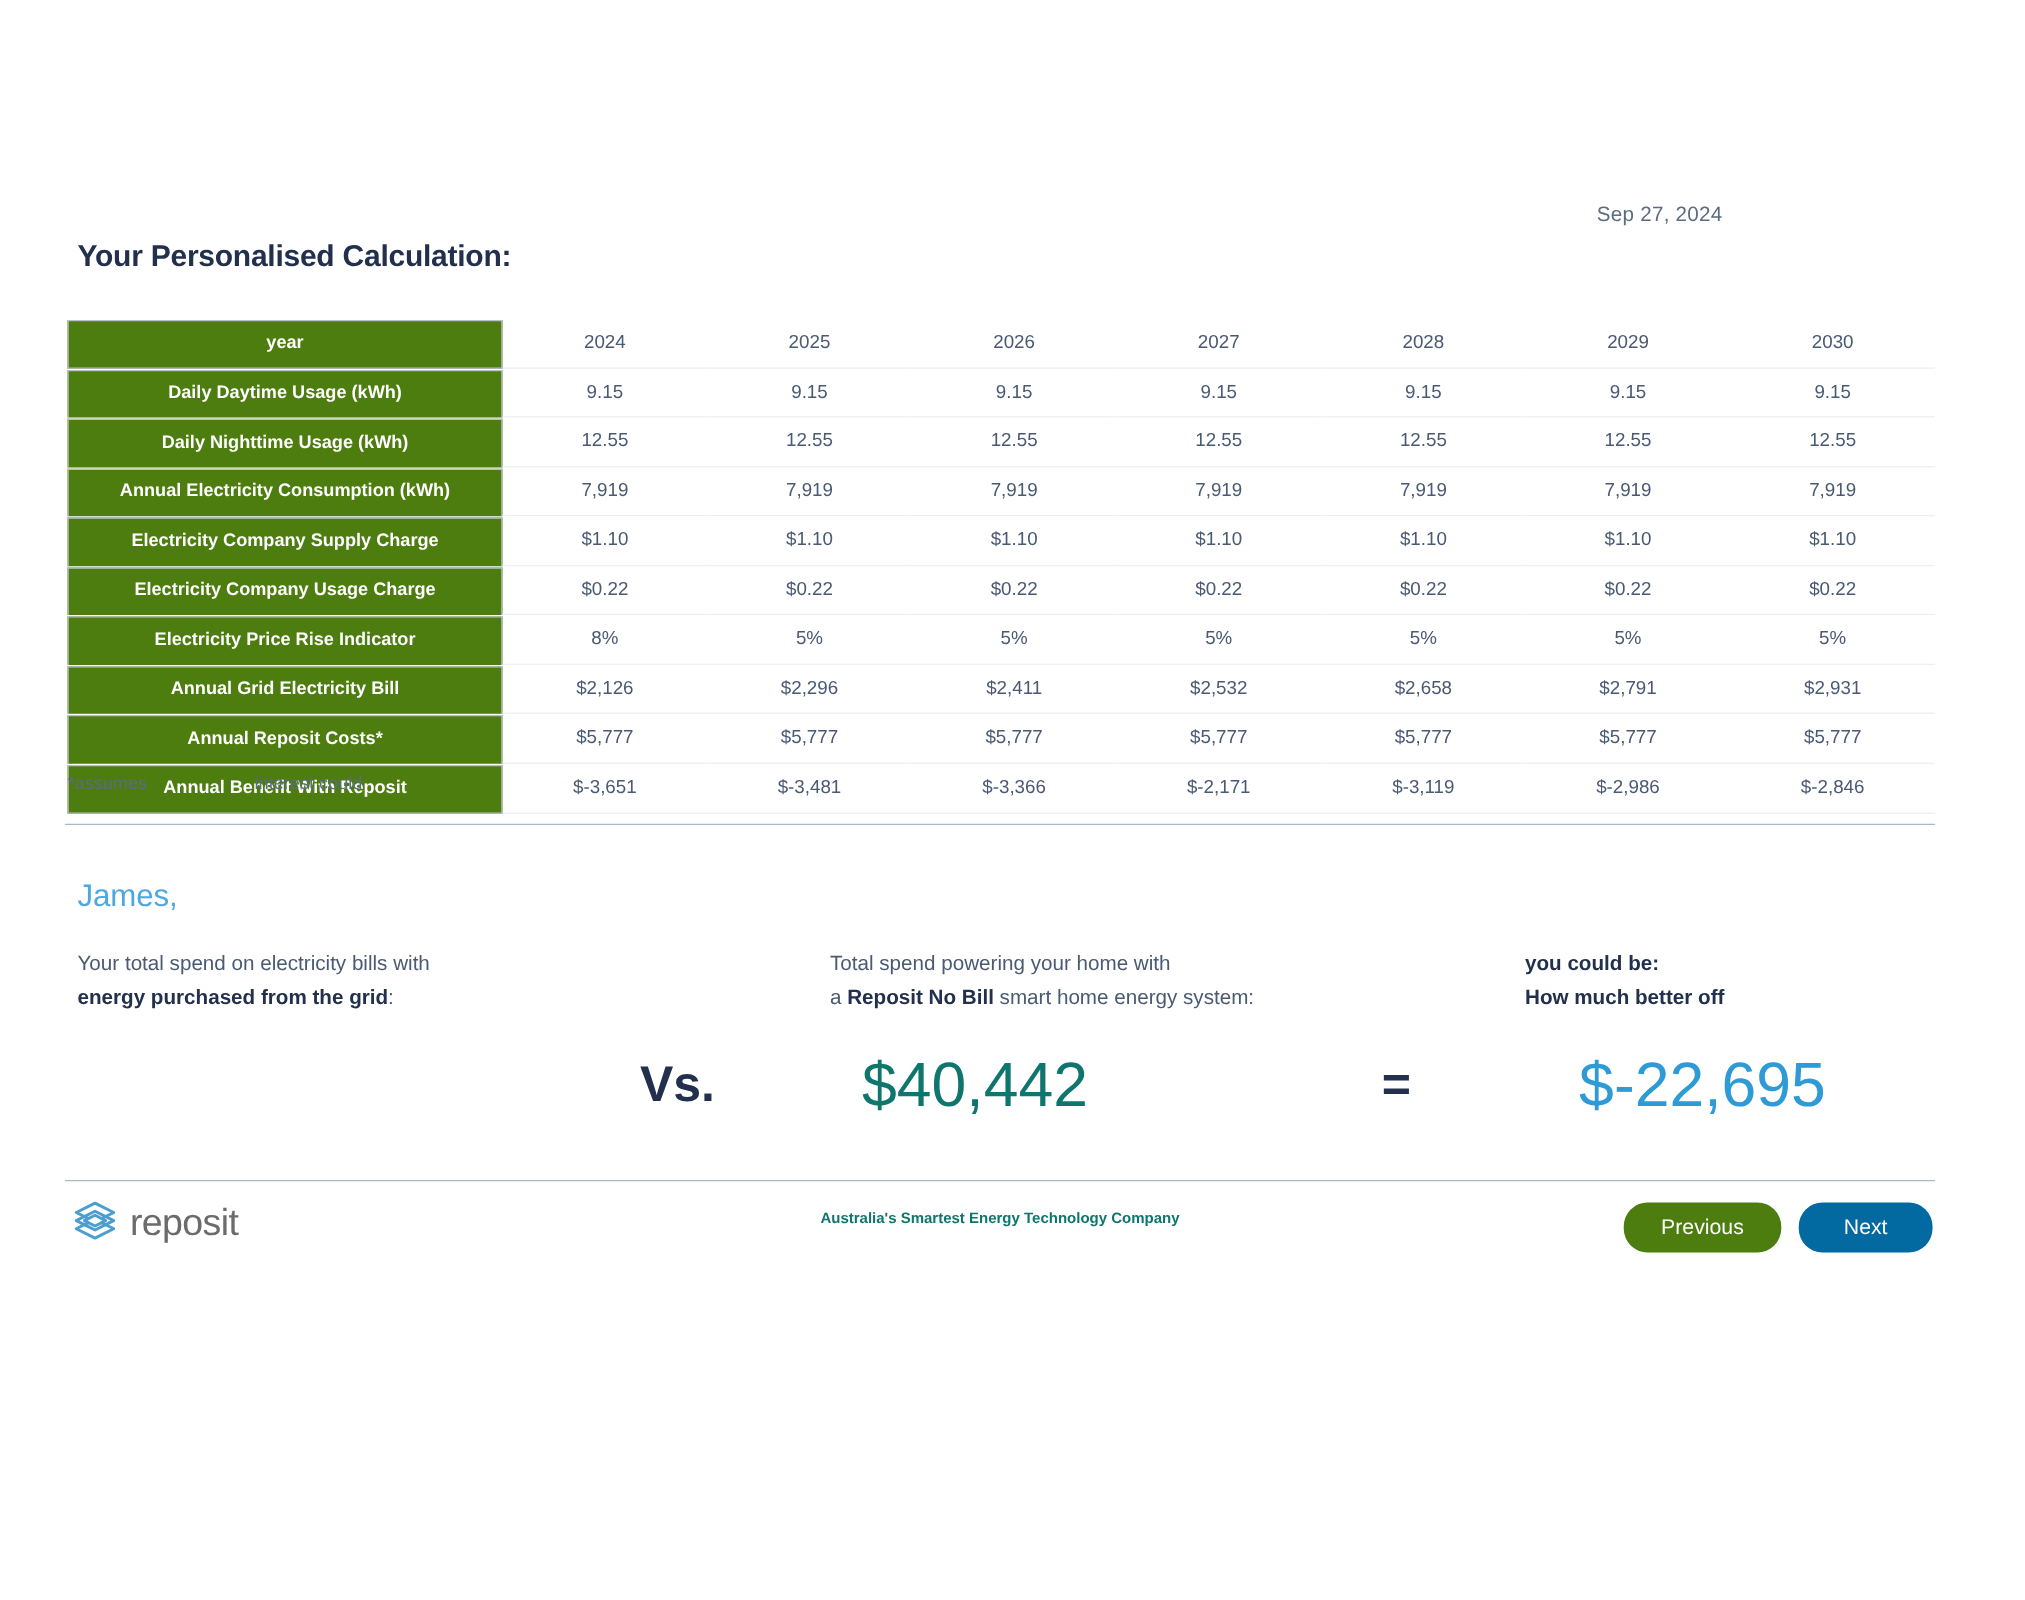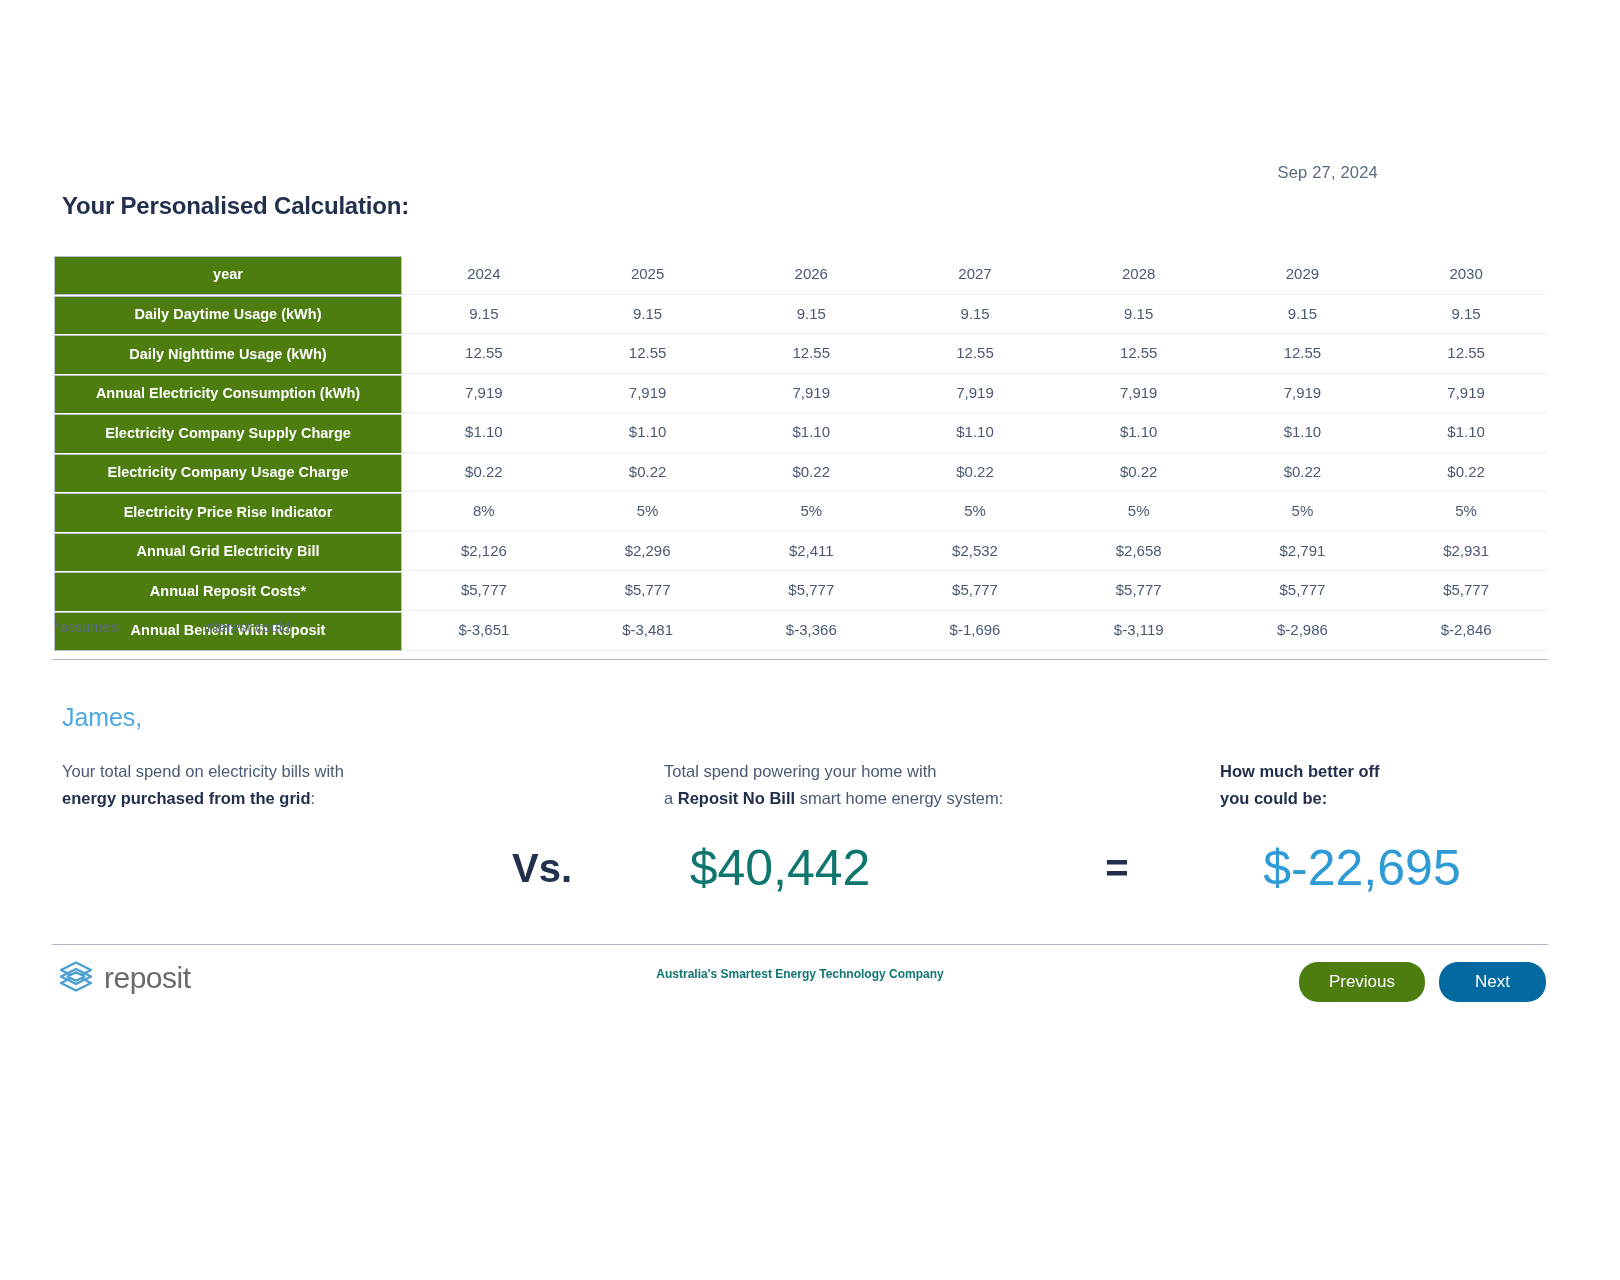--- a/index.html
+++ b/index.html
@@ -373,21 +373,21 @@
           <td class="cell">$5,777</td>
           <td class="cell">$5,777</td>
           <td class="cell">$5,777</td>
           <td class="cell">$5,777</td>
         </tr>
         <tr>
           <td class="rowlabel">Annual Benefit With Reposit</td>
           <td class="cell">$-3,651</td>
           <td class="cell">$-3,481</td>
           <td class="cell">$-3,366</td>
-          <td class="cell">$-1,696</td>
+          <td class="cell">$-2,171</td>
           <td class="cell">$-3,119</td>
           <td class="cell">$-2,986</td>
           <td class="cell">$-2,846</td>
         </tr>
       </tbody>
     </table>
   </div>
 
   <div class="footnote">
     <span>*assumes</span><span class="gap"></span><span>interest could</span>
@@ -400,22 +400,22 @@
   <div class="cols">
     <div class="col c1">
       <p>Your total spend on electricity bills with</p>
       <p class="b"><strong>energy purchased from the grid</strong><span class="tail">:</span></p>
     </div>
     <div class="col c2">
       <p>Total spend powering your home with</p>
       <p class="b"><span class="tail">a </span><strong>Reposit No Bill</strong><span class="tail"> smart home energy system:</span></p>
     </div>
     <div class="col c3">
+      <p>you could be:</p>
       <p>How much better off</p>
-      <p>you could be:</p>
     </div>
   </div>
 
   <div class="bignum-row">
     <div class="bignum val1"></div>
     <div class="op-vs">Vs.</div>
     <div class="bignum val2">$40,442</div>
     <div class="op-eq">=</div>
     <div class="bignum val3">$-22,695</div>
   </div>

